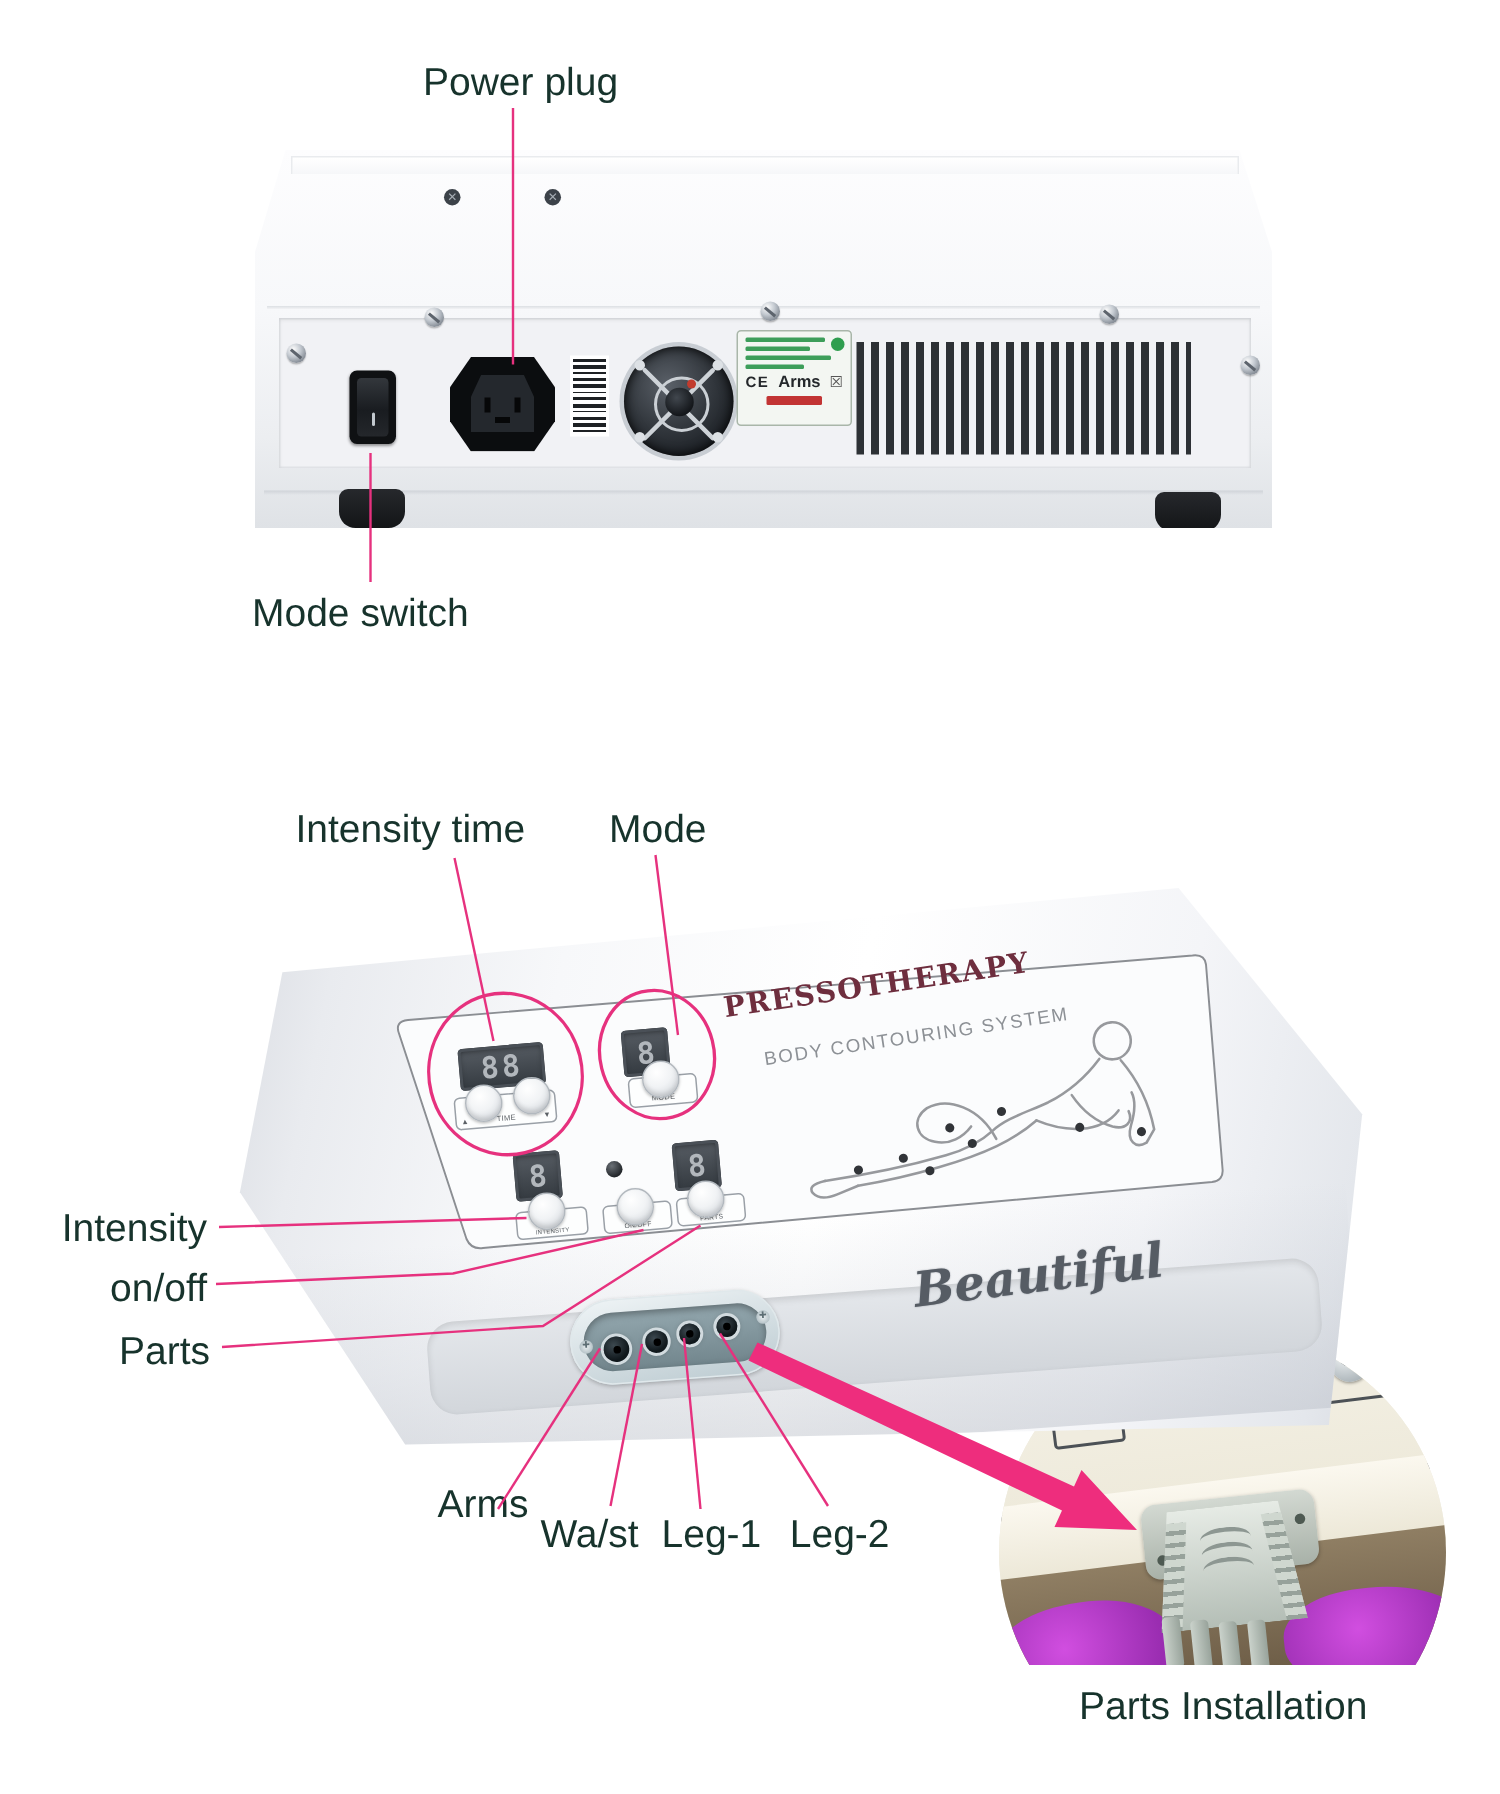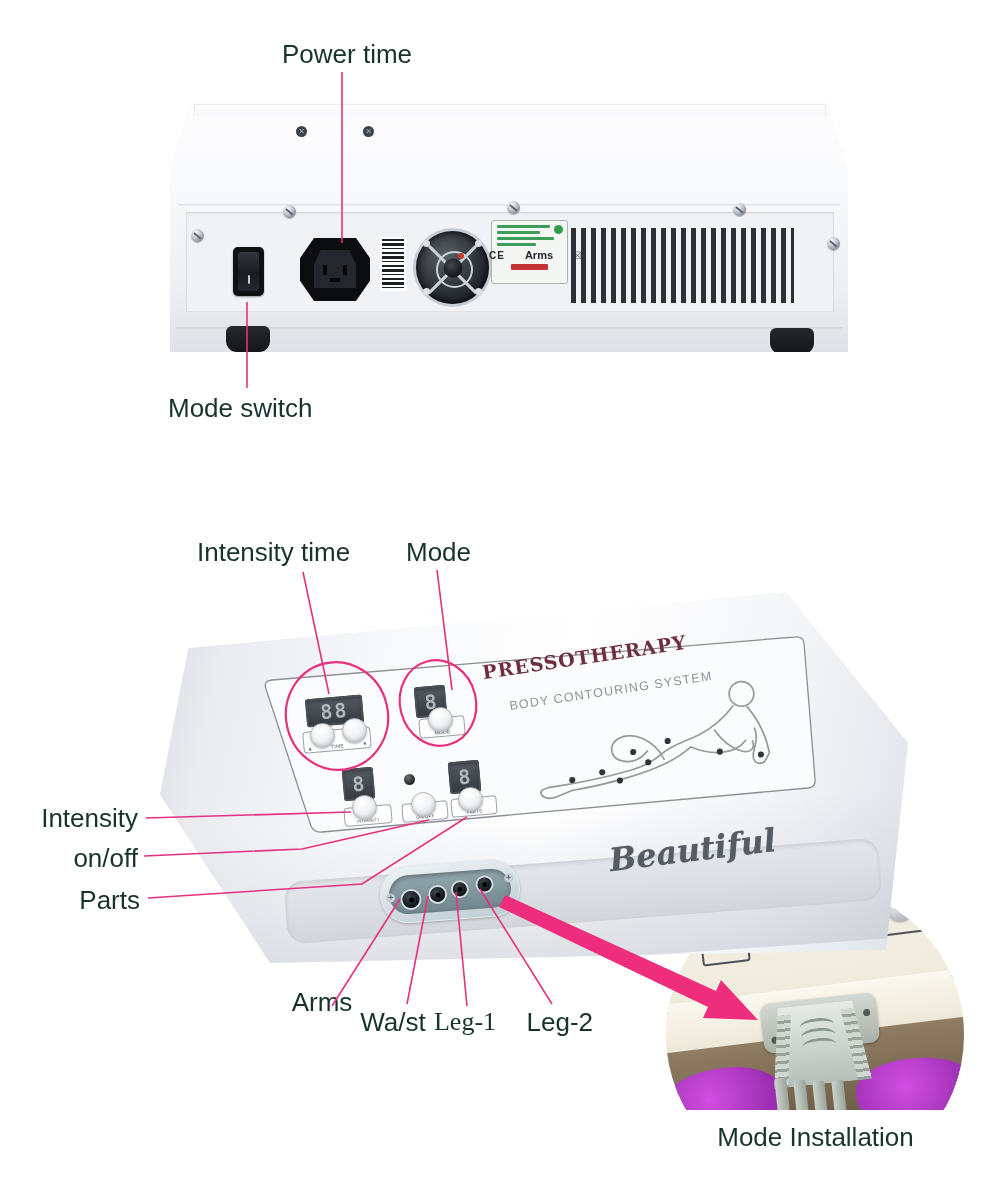--- a/index.html
+++ b/index.html
@@ -10,21 +10,21 @@
   .lbl{position:absolute;color:#17332c;font-size:26px;line-height:1.1;white-space:nowrap;z-index:40;}
   #lbl-power-plug{left:282px;top:40px;}
   #lbl-power-switch{left:168px;top:394px;}
   #lbl-treatment-time{left:197px;top:538px;}
   #lbl-mode{left:406px;top:538px;}
   #lbl-intensity{left:18px;top:804px;width:120px;text-align:right;}
   #lbl-onoff{left:18px;top:844px;width:120px;text-align:right;}
   #lbl-parts{left:18px;top:886px;width:122px;text-align:right;}
   #lbl-arms{left:287px;top:988px;width:70px;text-align:center;}
   #lbl-waist{left:350px;top:1008px;width:86px;text-align:center;}
-  #lbl-leg1{left:428px;top:1008px;width:74px;text-align:center;font-family:Liberation Serif, serif;}
+  #lbl-leg1{left:441px;top:1008px;width:74px;}
   #lbl-leg2{left:521px;top:1008px;width:72px;text-align:right;}
 
   
   #back-device{position:absolute;left:170px;top:100px;width:678px;height:252px;z-index:5;
     clip-path:polygon(3% 0,96.8% 0,100% 27%,100% 100%,0 100%,0 27%);
     background:linear-gradient(180deg,#fdfdfe 0%,#f7f8fa 42%,#eceef1 76%,#dfe2e6 100%);}
   #back-lid{position:absolute;left:24px;right:22px;top:4px;height:11px;border:1px solid #e9ebee;border-bottom:none;
     background:linear-gradient(#ffffff,#f6f7f9);}
   #back-face-line{position:absolute;left:8px;right:8px;top:104px;height:2px;
     background:linear-gradient(#dcdfe3,#f2f3f5);}
@@ -71,21 +71,21 @@
   #fan-ring{position:absolute;left:27%;top:27%;width:46%;height:46%;border-radius:50%;border:2.5px solid #cbd0d5;}
   #fan-hub{position:absolute;left:50%;top:50%;width:19px;height:19px;border-radius:50%;transform:translate(-50%,-50%);
     background:radial-gradient(circle at 40% 35%,#41474e,#14171b 70%);}
   #fan-red{position:absolute;left:57%;top:30%;width:6px;height:6px;border-radius:50%;background:#c23b2e;}
   .fan-screw{position:absolute;width:7px;height:7px;border-radius:50%;background:#dde1e5;}
 
   #rating-label{position:absolute;left:321px;top:120px;width:77px;height:64px;background:#f3f6f2;z-index:7;
     border:1px solid #a9b6a9;border-radius:3px;padding:4px 5px 3px;box-sizing:border-box;}
   .g-bar{height:3px;background:#3d9e5a;border-radius:1px;margin-bottom:3px;}
   #g-dot{position:absolute;right:4px;top:4px;width:9px;height:9px;border-radius:50%;background:#2f9e4f;}
-  #ce-row{display:flex;align-items:center;justify-content:center;gap:20px;margin-top:3px;color:#24272b;margin-left:12px;}
+  #ce-row{display:flex;align-items:center;justify-content:space-between;gap:4px;margin-top:3px;color:#24272b;}
   #ce-row .ce{font-size:10px;font-weight:bold;letter-spacing:1px;}
   #ce-row .rohs{font-size:11px;font-weight:bold;}
   #ce-row .weee{font-size:10px;color:#555;}
   #red-bar{width:58%;height:6px;background:#c23434;margin:3px auto 0;border-radius:1px;}
 
   #vents{position:absolute;left:401px;top:128px;width:223px;height:75px;z-index:7;
     background:repeating-linear-gradient(90deg,#2d3135 0 5px,transparent 5px 10px);}
 
   
   #front-device{position:absolute;left:150px;top:585px;width:765px;height:385px;z-index:5;
@@ -351,25 +351,25 @@
         <div class="arc" style="top:14px;"></div>
         <div class="arc" style="top:24px;"></div>
         <div class="arc" style="top:34px;"></div>
       </div>
       <div class="prong" style="left:110px;top:192px;"></div>
       <div class="prong" style="left:129px;top:194px;"></div>
       <div class="prong" style="left:148px;top:195px;"></div>
       <div class="prong" style="left:167px;top:194px;"></div>
     </div>
     <div id="inset-band">
-      <div id="lbl-easy">Mode Installation</div>
+      <div id="lbl-easy">Parts Installation</div>
     </div>
   </div>
 
-  <div class="lbl" id="lbl-power-plug">Power time</div>
+  <div class="lbl" id="lbl-power-plug">Power plug</div>
   <div class="lbl" id="lbl-power-switch">Mode switch</div>
   <div class="lbl" id="lbl-treatment-time">Intensity time</div>
   <div class="lbl" id="lbl-mode">Mode</div>
   <div class="lbl" id="lbl-intensity">Intensity</div>
   <div class="lbl" id="lbl-onoff">on/off</div>
   <div class="lbl" id="lbl-parts">Parts</div>
   <div class="lbl" id="lbl-arms">Arms</div>
   <div class="lbl" id="lbl-waist">Wa/st</div>
   <div class="lbl" id="lbl-leg1">Leg-1</div>
   <div class="lbl" id="lbl-leg2">Leg-2</div>

